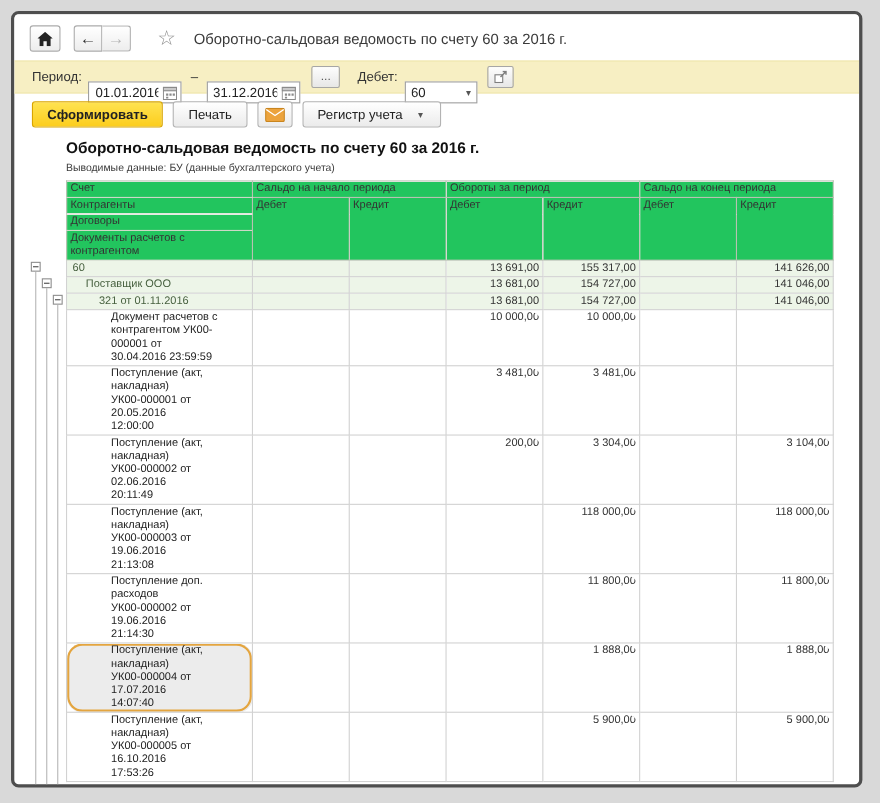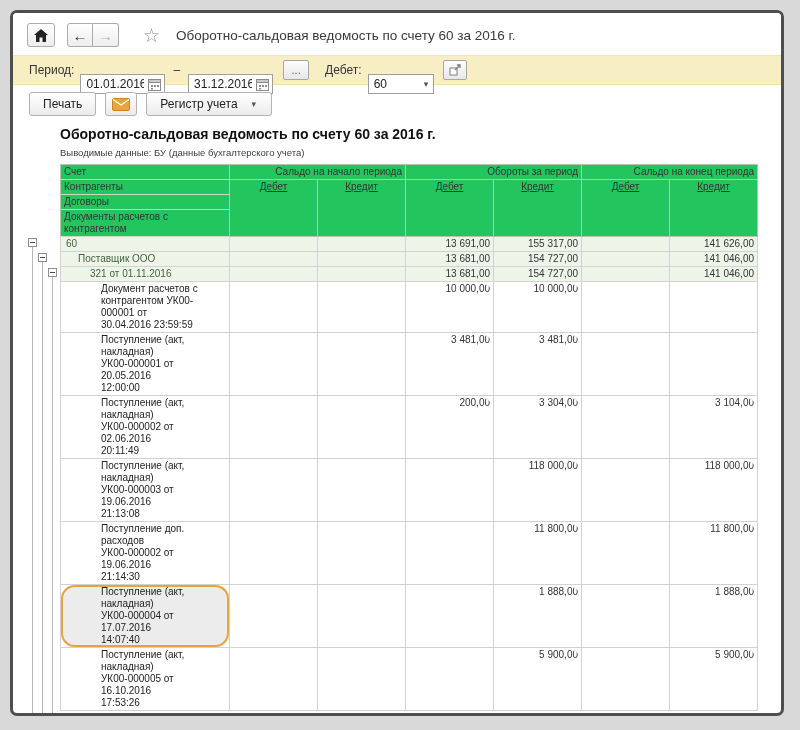--- a/index.html
+++ b/index.html
@@ -60,22 +60,22 @@
   
   .report { padding:2px 0 0 47px; }
   .company { font-size:11px; font-weight:bold; color:#222; margin:2px 0 3px 0; }
   .rtitle  { font-size:14px; font-weight:bold; color:#111; margin:0 0 5px 0; }
   .rsub    { font-size:9.5px; color:#3c3c3c; margin:0 0 6px 0; }
   .twrap { position:relative; margin-left:-34px; padding-left:34px; }
   table.osv { border-collapse:collapse; table-layout:fixed; width:697px; font-size:10px; line-height:12px; }
   table.osv td { border:1px solid #d2d2d2; padding:1px 3px; vertical-align:top; overflow:hidden; }
   
   thead td { background:#22c55e; border-color:#b7c2b1 !important; color:#333; }
-  td.hG { text-align:right; height:14px; }
-  td.hDC { text-align:center; height:14px;text-decoration:underline; }
+  td.hG { text-align:left; height:14px; }
+  td.hDC { height:14px; }
   td.hL { border-bottom-color:#cdd8c7 !important; height:14px; }
   
   tr.group td { background:#edf5e8; height:14px; }
   tr.group td.c-label { color:#47603f; }
   tr.detail td { background:#fff;border-radius:14px; }
   td.num { text-align:right; white-space:nowrap; color:#333; }
   .lbl { white-space:pre-line; display:block; }
   tr.lvl0 .lbl { padding-left:2px; }
   tr.lvl1 .lbl { padding-left:14px; }
   tr.lvl2 .lbl { padding-left:26px; }
@@ -140,20 +140,21 @@
     </span>
     <span class="selbtn">
       <svg width="12" height="12" viewBox="0 0 12 12">
           <rect x="1" y="4" width="7" height="7" fill="#fff" stroke="#7e7e7e"></rect>
           <path d="M6 6 L11 1 M8 1 L11 1 L11 4" stroke="#7e7e7e" fill="none" stroke-width="1.3"></path>
         </svg>
     </span>
   </div>
 
   <div class="actionbar">
+    <button class="btn primary">Сформировать</button>
     <button class="btn">Печать</button>
     <button class="btn envbtn">
       <svg width="18" height="13" viewBox="0 0 18 13">
           <rect x="0.5" y="0.5" width="17" height="12" rx="1.5" fill="#eca33c" stroke="#c9851e"></rect>
           <path d="M1 1.5 L9 7 L17 1.5" stroke="#fff" fill="none" stroke-width="1.2"></path>
         </svg>
     </button>
     <button class="btn dd">
       <span>Регистр учета</span>
       <span class="caret">▾</span>

